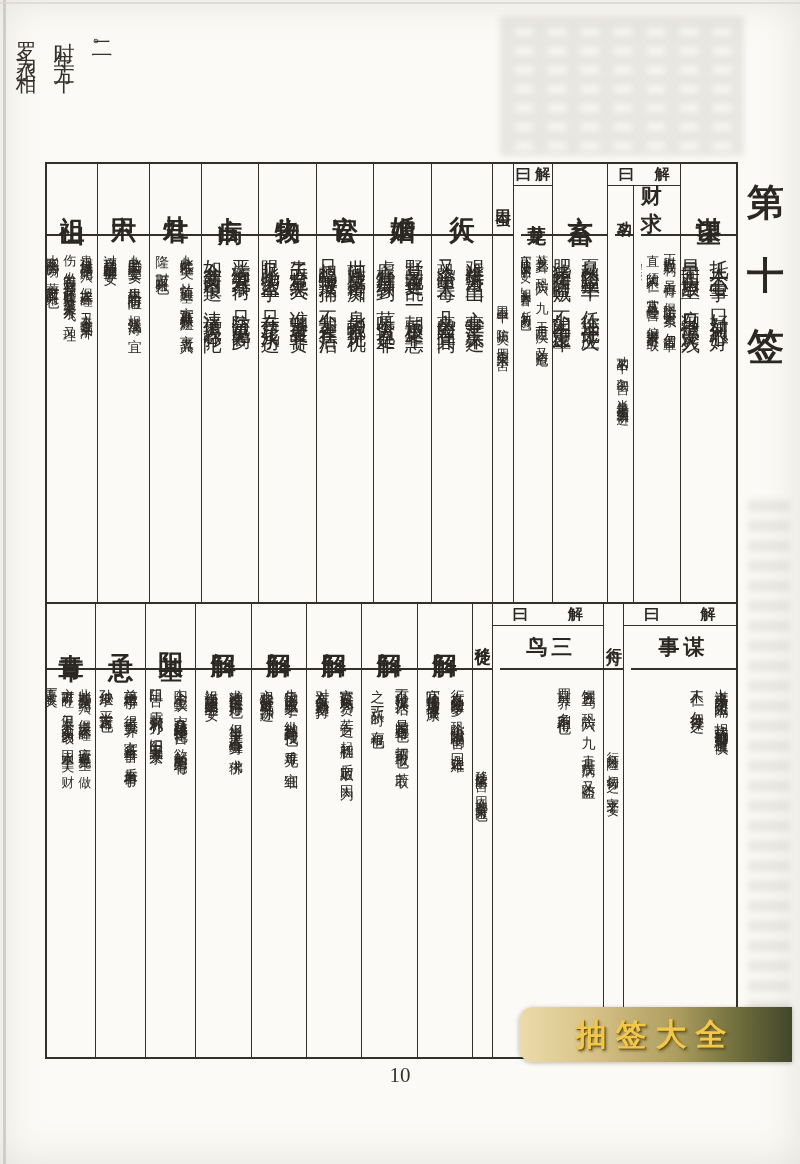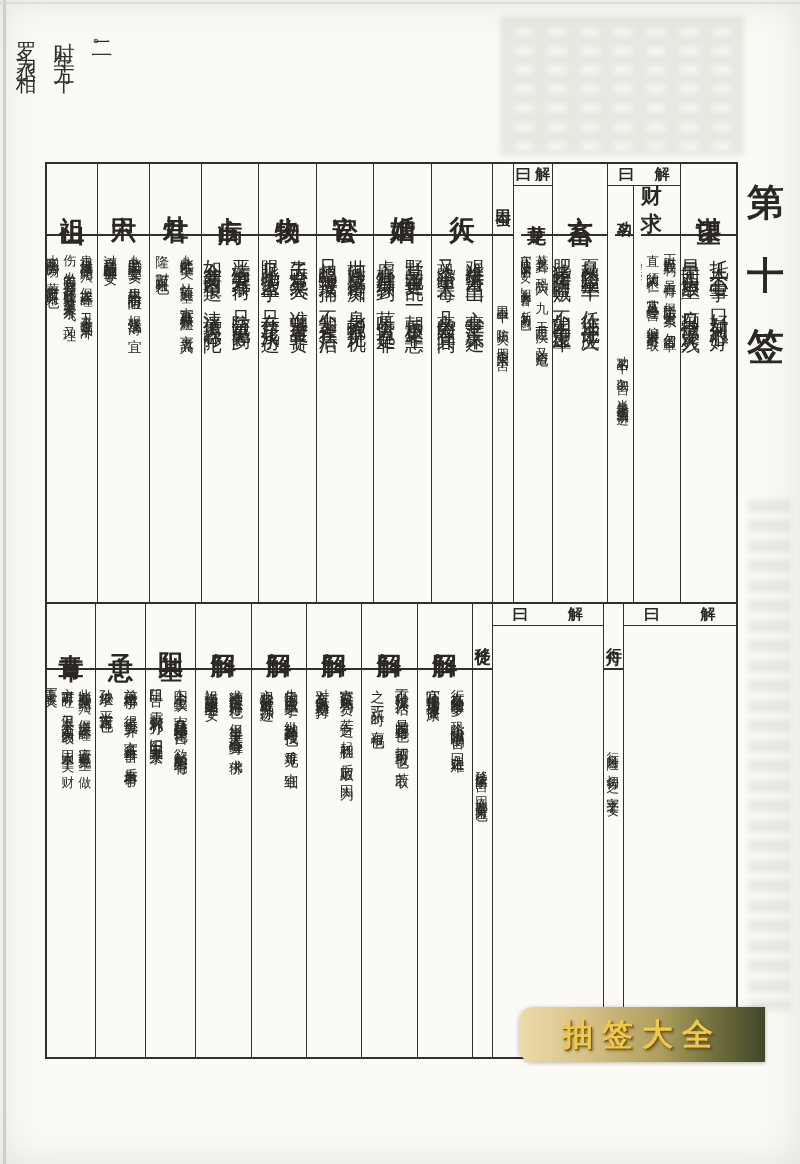--- a/index.html
+++ b/index.html
@@ -74,21 +74,21 @@
   .sub-col { display:flex; flex-direction:column; border-left:1.6px solid #33302a; min-width:0;padding-left:7px; }
   .group-cols > .sub-col:last-child { border-left:none; }
   .sub-head { height:50px; flex:0 0 auto; border-bottom:2px solid #33302a;
     display:flex; align-items:center; justify-content:center;
     font-weight:bold; font-size:21px; letter-spacing:4px; }
   .band.bottom .sub-head { height:44px; }
   .sub-head.v { writing-mode:vertical-rl; text-orientation:upright; font-size:19px; letter-spacing:1px; }
   .sub-head.v.small { font-size:15px; }
 
   
-  .watermark { position:absolute; left:519px; top:1007px; width:246px; height:55px;
+  .watermark { position:absolute; left:519px; top:1007px; width:273px; height:55px;
     border-radius:14px 0 0 14px; z-index:5;
     background:linear-gradient(90deg,#ecdcab 0%,#d6c086 28%,#ac9d5e 58%,#6a6a3a 82%,#41472b 100%);
     display:flex; align-items:center; justify-content:center;
     font-size:31px; font-weight:bold; letter-spacing:9px;
     color:#f2c84b; text-shadow:1px 1px 1px #6b5313, 2px 2px 3px rgba(60,45,5,.55);
     box-shadow:0 1px 4px rgba(60,55,30,.35); }
 </style>
 </head>
 <body>
 
@@ -239,36 +239,50 @@
     </div>
 
     <div class="band bottom">
 
       <div class="col group" style="flex:126 1 0">
         <div class="group-head">
           <span>曰</span>
           <span>解</span>
         </div>
         <div class="group-cols">
+          <div class="sub-col" style="flex:64 1 0">
+            <div class="sub-head">事谋</div>
+            <div class="col-body t-prose2">
+              <div class="vline">卜谋事须防歹人阻隔　拐骗或抢劫财帛宜谨慎</div>
+              <div class="vline">人不仁　勿往外谋之</div>
+            </div>
+          </div>
         </div>
       </div>
 
       <div class="col" style="flex:21 1 0">
         <div class="col-head small">行舟</div>
         <div class="col-body t-narrow pad72">
           <div class="vline">行舟凶险　切勿行之　守之平安</div>
         </div>
       </div>
 
       <div class="col group" style="flex:124 1 0">
         <div class="group-head">
           <span>曰</span>
           <span>解</span>
         </div>
         <div class="group-cols">
+          <div class="sub-col" style="flex:62 1 0">
+            <div class="sub-head">鸟三</div>
+            <div class="col-body t-prose2">
+              <div class="vline">饲养三鸟　恐防六 九 十二月疾病　又防盗</div>
+              <div class="vline">四只可养　多则不得也</div>
+            </div>
+          </div>
         </div>
       </div>
 
       <div class="col" style="flex:21 1 0">
         <div class="col-head small">移徙</div>
         <div class="col-body t-narrow pad90">
           <div class="vline">移徙应防不吉　因地基有灾险也</div>
         </div>
       </div>
 
@@ -333,13 +347,14 @@
         <div class="col-body t-prose3">
           <div class="vline">此地有横龙结穴　但嫌龙运不旺　应请有福先生　做</div>
           <div class="vline">之财丁可旺　但丑未分金山头勿取　因水字不美　财</div>
           <div class="vline">丁要破失</div>
         </div>
       </div>
     </div>
   </div>
 
   <div class="watermark">抽签大全</div>
+  <div class="page-num">10</div>
 </div>
 
 </body></html>

